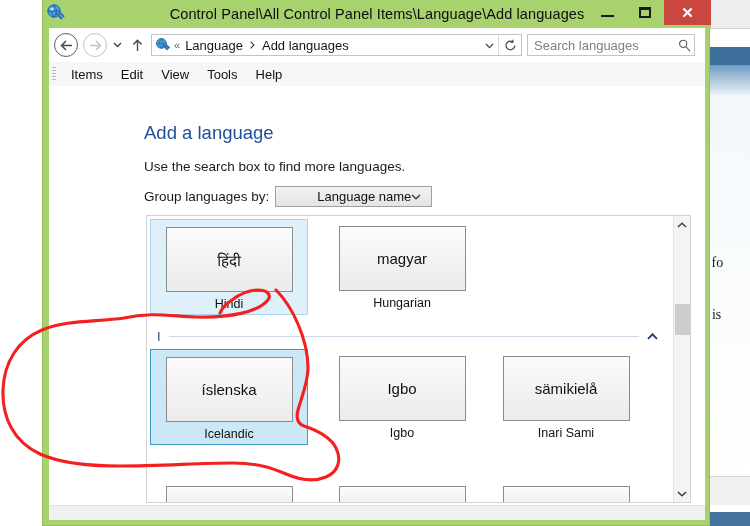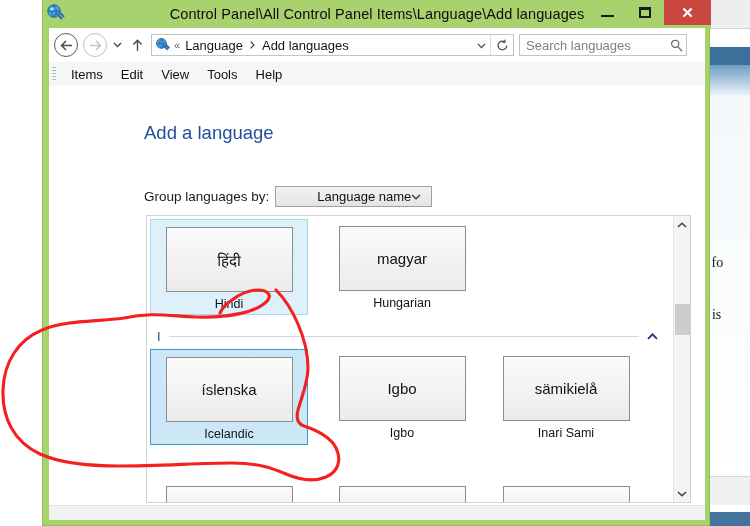--- a/index.html
+++ b/index.html
@@ -151,21 +151,21 @@
   .addr-chev { color: #5a5a5a; font-size: 11px; margin-right: 5px; font-family: "Liberation Sans", sans-serif;}
   .addr-seg { font-size: 13px; color: #161616; white-space: nowrap; font-family: "Liberation Sans", sans-serif;}
   .addr-sep { margin: 0 7px; color: #3a3a3a; font-size: 10px; }
   .addr-spacer { flex: 1; }
   .addr-caret { width: 18px; text-align: center; color: #4a4a4a; font-size: 10px; }
   .addr-refresh {
     width: 22px; height: 20px; display:flex; align-items:center; justify-content:center;
     border-left: 1px solid #dcdcdc;
   }
   .searchbox {
-    width: 168px; height: 22px; margin-left: 5px; margin-right: 18px;
+    width: 168px; height: 22px; margin-left: 5px; margin-right: 10px;
     border: 1px solid #c4c4c4; background: #ffffff;
     display: flex; align-items: center; box-sizing: border-box;
     flex: 0 0 auto;
   }
   .search-ph {
     flex: 1; font-size: 13px; color: #808080; padding-left: 6px;
     font-family: "Liberation Sans", sans-serif; white-space: nowrap;
   }
   .search-ico { width: 20px; display:flex; align-items:center; justify-content:center;}
 
@@ -433,20 +433,21 @@
       <div class="menu-item">Items</div>
       <div class="menu-item">Edit</div>
       <div class="menu-item">View</div>
       <div class="menu-item">Tools</div>
       <div class="menu-item">Help</div>
     </div>
 
     <div class="content">
 
       <div class="page-title">Add a language</div>
+      <div class="page-sub">Use the search box to find more languages.</div>
 
       <div class="group-row">
         <span class="group-label">Group languages by:</span>
         <span class="combo">
           <span class="combo-text">Language name</span>
           <span class="combo-arrow">
             <svg width="10" height="6" viewBox="0 0 10 6">
                 <path d="M1 1 L5 4.8 L9 1" fill="none" stroke="#3c3c3c" stroke-width="1.4"></path>
               </svg>
           </span>

